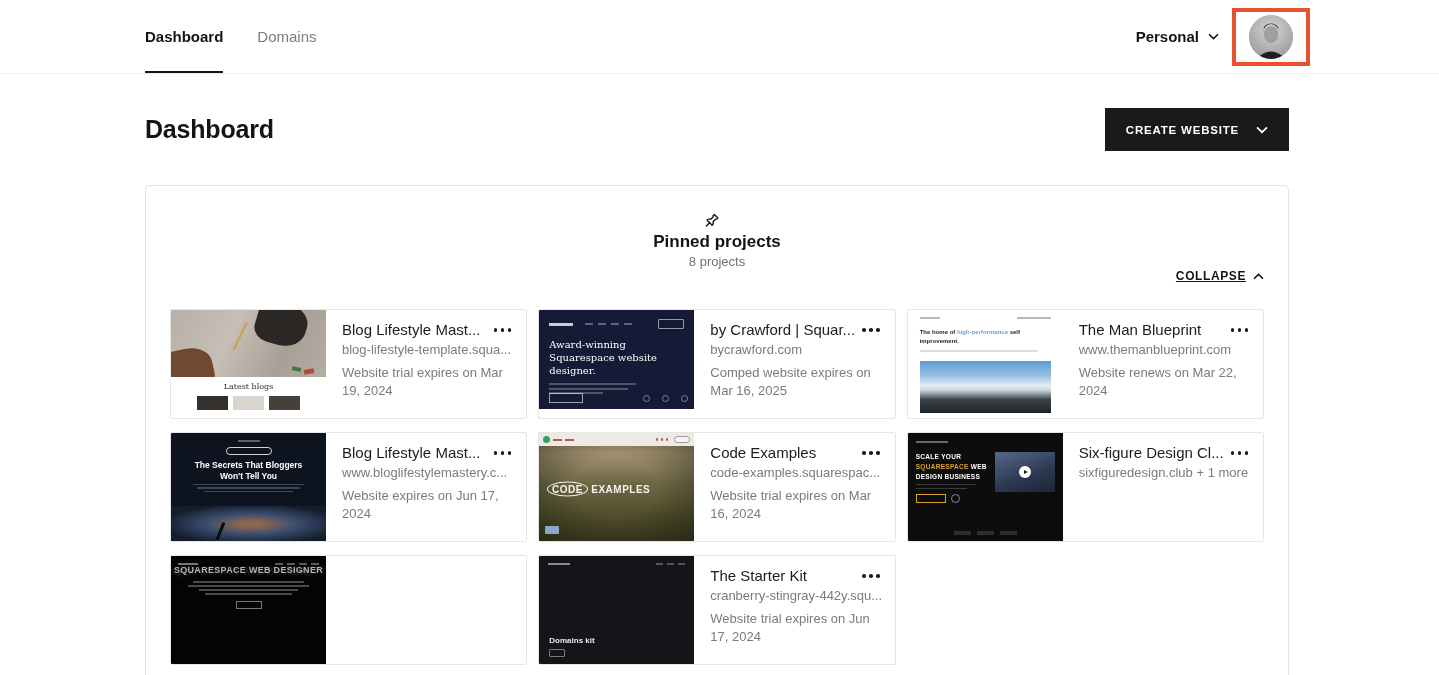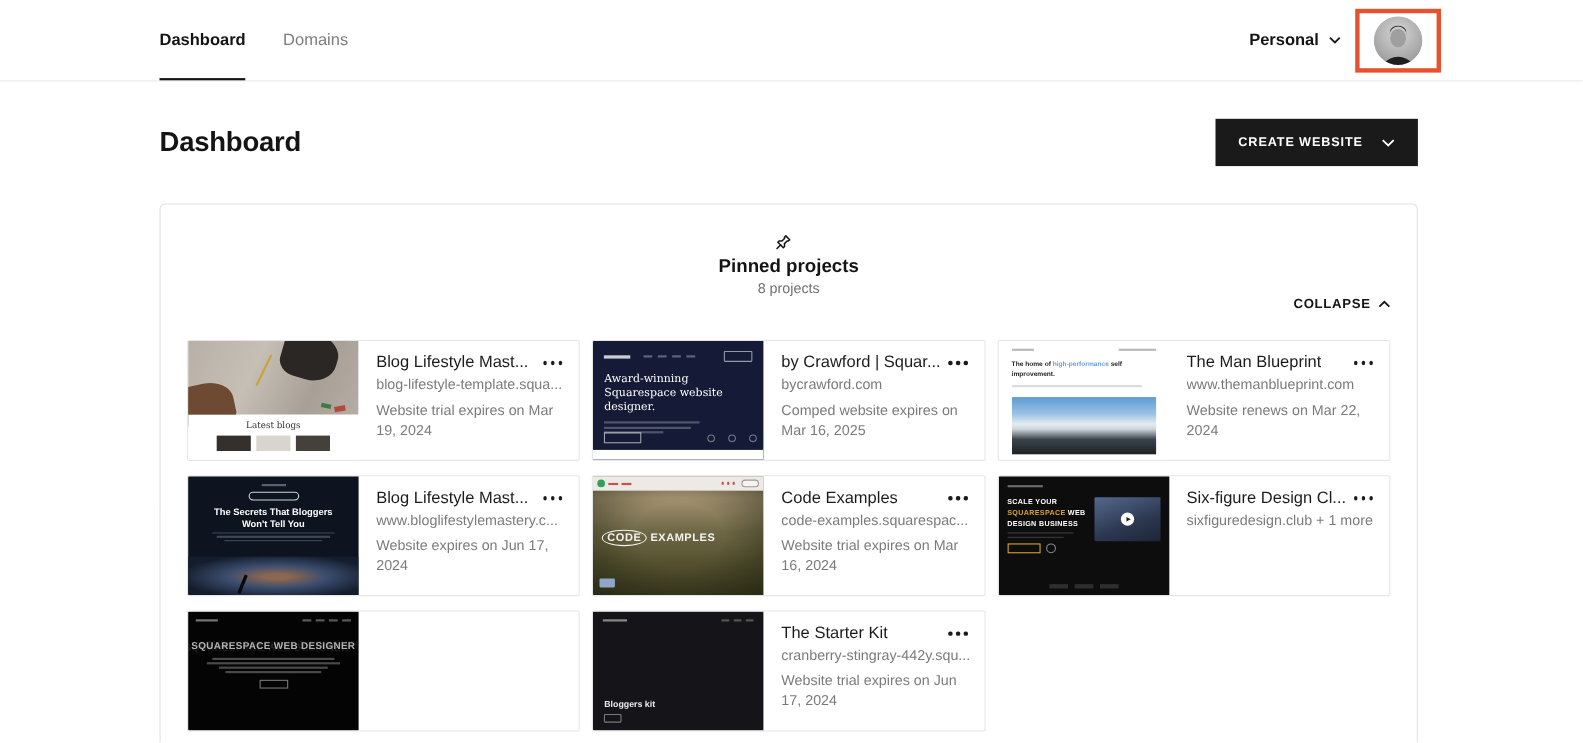--- a/index.html
+++ b/index.html
@@ -26,21 +26,21 @@
   .page-header { margin: 34px 150px 0 145px; height: 43px; display: flex; align-items: center; justify-content: space-between; }
   .page-title { font-size: 25px; font-weight: 700; letter-spacing: -.2px; color: #141414; }
   .create-btn { background: #1a1a1a; color: #fff; height: 43px; padding: 0 21px; display: flex; align-items: center; gap: 17px; font-size: 11.5px; font-weight: 700; letter-spacing: .8px; border: none; cursor: pointer; font-family: inherit; }
 
   
   .panel { margin: 34px 150px 0 145px; border: 1px solid #e2e2e2; border-radius: 5px; padding: 26px 24px 24px; background: #fff; }
   .panel-header { display: flex; align-items: center; flex-direction: column; }
   .pin-icon { display: inline-flex; margin-right: 10px; }
   .panel-title { font-size: 17px; font-weight: 700; color: #141414; }
   .panel-count { font-size: 13px; color: #717171; padding-top: 2px; }
-  .collapse-btn { margin-left: auto; display: flex; align-items: center; gap: 7px; font-size: 12px; font-weight: 700; letter-spacing: .6px; color: #141414; cursor: pointer; background: none; border: none; font-family: inherit; }
+  .collapse-btn { margin-left: auto; display: flex; align-items: center; gap: 7px; font-size: 12px; font-weight: 700; letter-spacing: .6px; color: #141414; cursor: pointer; background: none; border: none; font-family: inherit; text-decoration: underline; }
 
   .grid { margin-top: 26px; display: grid; grid-template-columns: repeat(3, 1fr); gap: 13px 11px; grid-auto-rows: 110px; }
   .project-card { border: 1px solid #e6e6e6; border-radius: 2px; background: #fff; display: flex; overflow: hidden; cursor: pointer; }
   .thumb { width: 155px; flex: 0 0 155px; position: relative; overflow: hidden; }
   .card-info { flex: 1; min-width: 0; padding: 11px 13px 8px 16px; }
   .card-top { display: flex; justify-content: space-between; align-items: flex-start; }
   .card-title { font-size: 15px; font-weight: 500; color: #1c1c1c; white-space: nowrap; overflow: hidden; }
   .kebab { display: flex; gap: 3.5px; padding: 7px 2px 6px 8px; cursor: pointer; flex: 0 0 auto; }
   .kebab i { width: 3.5px; height: 3.5px; border-radius: 50%; background: #1c1c1c; }
   .card-domain { font-size: 13px; color: #7b7b7b; margin-top: 4px; white-space: nowrap; overflow: hidden; }
@@ -128,21 +128,21 @@
   .sf-play::after { content: ""; position: absolute; left: 5px; top: 3.5px; border-left: 4px solid #222; border-top: 2.5px solid transparent; border-bottom: 2.5px solid transparent; }
   .sf-foot { position: absolute; bottom: 6px; left: 0; right: 0; display: flex; justify-content: center; gap: 6px; }
   .sf-foot i { width: 17px; height: 4px; background: #2e2e2e; }
 
   
   .t-sixfigdesigner { background: #040404; text-align: center; padding-top: 7px; }
   .sd-nav { display: flex; justify-content: space-between; padding: 0 7px; }
   .sd-nav .logo { width: 20px; height: 2px; background: #777; }
   .sd-links { display: flex; gap: 4px; }
   .sd-links i { width: 8px; height: 2px; background: #5a5a5a; }
-  .sd-cap { margin-top: 17px; font-size: 9px; font-weight: 700; color: #b2b2b2; letter-spacing: .3px; white-space: nowrap; text-shadow: -6px 2px 0 rgba(255,255,255,.09), 6px -1px 0 rgba(255,255,255,.07); }
+  .sd-cap { font-size: 9px; font-weight: 700; color: #b2b2b2; letter-spacing: .3px; white-space: nowrap; text-shadow: -6px 2px 0 rgba(255,255,255,.09), 6px -1px 0 rgba(255,255,255,.07); }
   .sd-lines { margin-top: 6px; }
   .sd-lines i { display: block; height: 1.5px; background: #4a4a4a; margin: 2.5px auto 0; }
   .sd-lines i:nth-child(1){width:72%;} .sd-lines i:nth-child(2){width:78%;} .sd-lines i:nth-child(3){width:64%;} .sd-lines i:nth-child(4){width:56%;}
   .sd-btn { width: 26px; height: 8px; border: 1px solid #777; display: inline-block; margin-top: 6px; }
 
   
   .t-starter { background: #151519; padding: 7px 9px; }
   .st-nav { display: flex; justify-content: space-between; }
   .st-logo { width: 22px; height: 2px; background: #8a8a8a; }
   .st-links { display: flex; gap: 4px; }
@@ -418,21 +418,21 @@
       <div class="project-card">
         <div class="thumb t-starter">
           <div class="st-nav">
             <div class="st-logo"></div>
             <div class="st-links">
               <i></i>
               <i></i>
               <i></i>
             </div>
           </div>
-          <div class="st-cap">Bloggers kit</div>
+          <div class="st-cap">Domains kit</div>
           <div class="st-btn"></div>
         </div>
         <div class="card-info">
           <div class="card-top">
             <div class="card-title">The Starter Kit</div>
             <div class="kebab">
               <i></i>
               <i></i>
               <i></i>
             </div>

